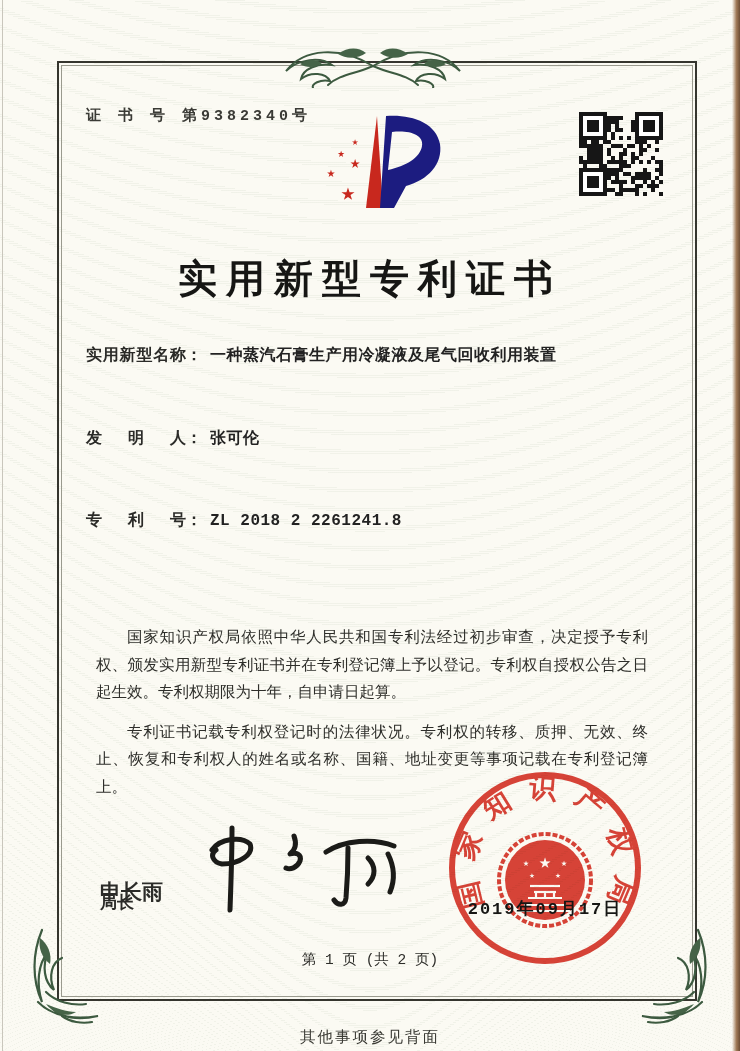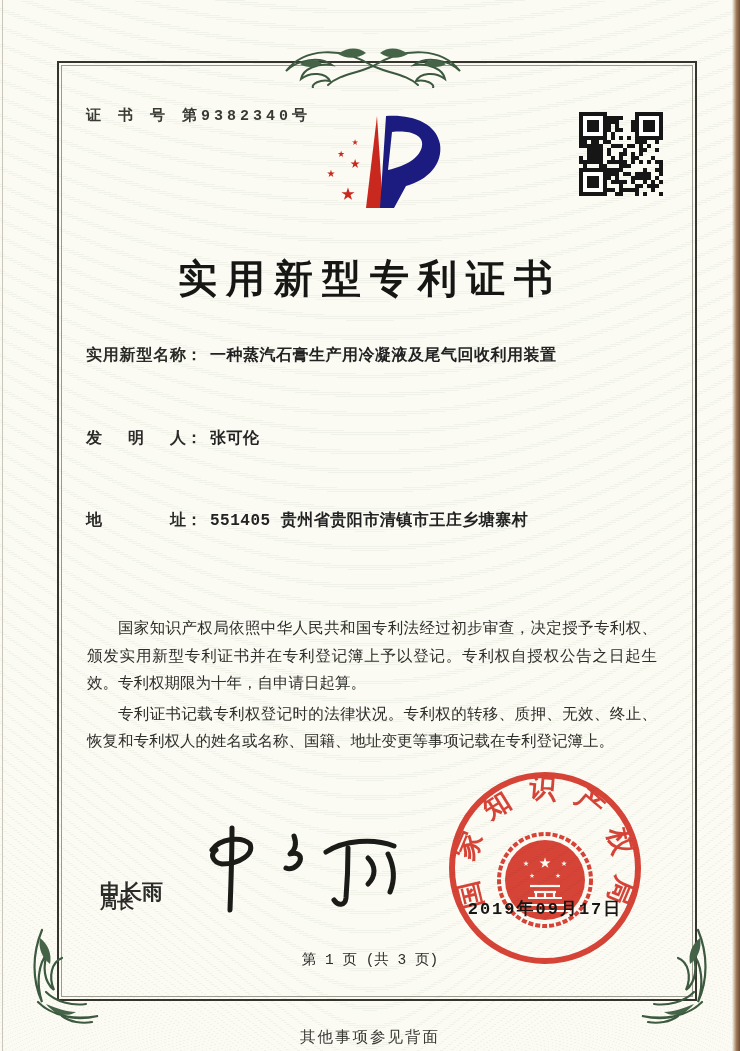--- a/index.html
+++ b/index.html
@@ -24,21 +24,21 @@
   .fields{position:absolute;left:86px;top:306px;width:580px;font-size:16px;}
   .field-row{height:43.5px;white-space:nowrap;margin-top:39px;}
   .f-label{display:inline-block;width:100px;text-align:justify;text-align-last:justify;
     font-weight:bold;vertical-align:top;}
   .f-colon{font-weight:bold;}
   .f-value{margin-left:8px;font-weight:600;letter-spacing:0.5px;color:#222;}
   .grant-row{position:absolute;left:86px;top:572px;width:580px;font-size:16px;white-space:nowrap;}
   .grant-no{position:absolute;left:247px;top:0;}
   .paragraphs{position:absolute;left:84px;top:613px;width:576px;font-size:15.5px;
     line-height:27.5px;color:#2e2e2a;text-align:justify;}
-  .paragraphs p{margin:3px;text-indent:2em;}
+  .paragraphs p{margin:12px;text-indent:2em;}
   .sig-title{position:absolute;left:100px;top:845px;font-size:17px;font-weight:bold;margin-top:46px;}
   .sig-name{position:absolute;left:100px;top:878px;font-size:21px;font-weight:bold;}
   .sig-script{position:absolute;left:198px;top:818px;width:210px;height:100px;}
   .seal{position:absolute;left:440px;top:768px;width:210px;height:200px;mix-blend-mode:multiply;opacity:.93;}
   .seal-date{position:absolute;left:432px;top:897px;width:226px;text-align:center;
     font-size:17px;font-weight:bold;letter-spacing:2px;color:#161614;z-index:3;}
   .page-info{position:absolute;left:0;top:950px;width:740px;text-align:center;font-size:14.5px;color:#2d2d29;}
   .back-note{position:absolute;left:0;top:1007px;width:740px;text-align:center;font-size:15.5px;
     letter-spacing:2px;color:#3a3a34;margin-top:20px;}
 </style>
@@ -274,21 +274,21 @@
   <div class="title">实用新型专利证书</div>
 
   <div class="fields">
     <div class="field-row">
       <span class="f-label">实用新型名称</span><span class="f-colon">：</span><span class="f-value">一种蒸汽石膏生产用冷凝液及尾气回收利用装置</span>
     </div>
     <div class="field-row">
       <span class="f-label">发明人</span><span class="f-colon">：</span><span class="f-value">张可伦</span>
     </div>
     <div class="field-row">
-      <span class="f-label">地址</span><span class="f-colon">：</span><span class="f-value">551405 贵州省贵阳市清镇市王庄乡塘寨村</span>
+      <span class="f-label">专利号</span><span class="f-colon">：</span><span class="f-value">ZL 2018 2 2261241.8</span>
     </div>
   </div>
 
 
   <div class="paragraphs">
     <p>国家知识产权局依照中华人民共和国专利法经过初步审查，决定授予专利权、颁发实用新型专利证书并在专利登记簿上予以登记。专利权自授权公告之日起生效。专利权期限为十年，自申请日起算。</p>
     <p>专利证书记载专利权登记时的法律状况。专利权的转移、质押、无效、终止、恢复和专利权人的姓名或名称、国籍、地址变更等事项记载在专利登记簿上。</p>
   </div>
 
   <div class="sig-title">局长</div>
@@ -332,18 +332,18 @@
           <path d="M88 130 H122"></path>
           <path d="M96 124 V130 M105 124 V130 M114 124 V130"></path>
           <path d="M84 137 H126"></path>
           <path d="M80 143 H130"></path>
         </g>
       </g>
     </svg>
   </div>
   <div class="seal-date">2019年09月17日</div>
 
-  <div class="page-info">第 1 页 (共 3 页)</div>
+  <div class="page-info">第 1 页 (共 2 页)</div>
   <div class="back-note">其他事项参见背面</div>
 
   <div class="scan-edge-left"></div>
   <div class="scan-edge-right"></div>
 </div>
 
 </body></html>

